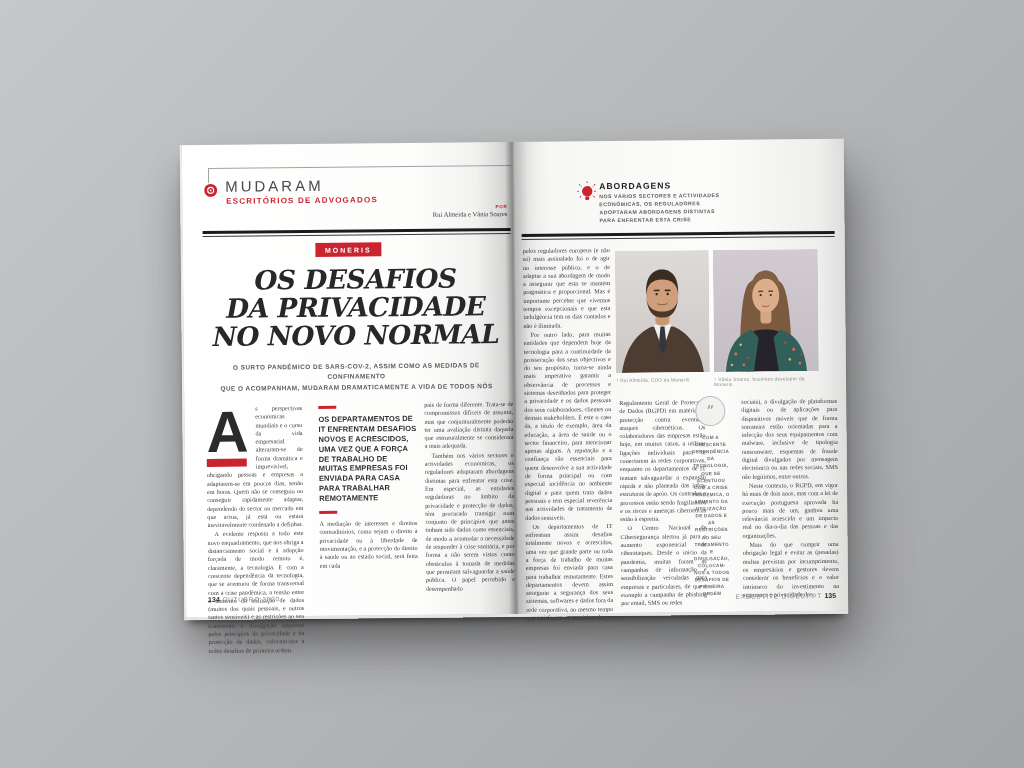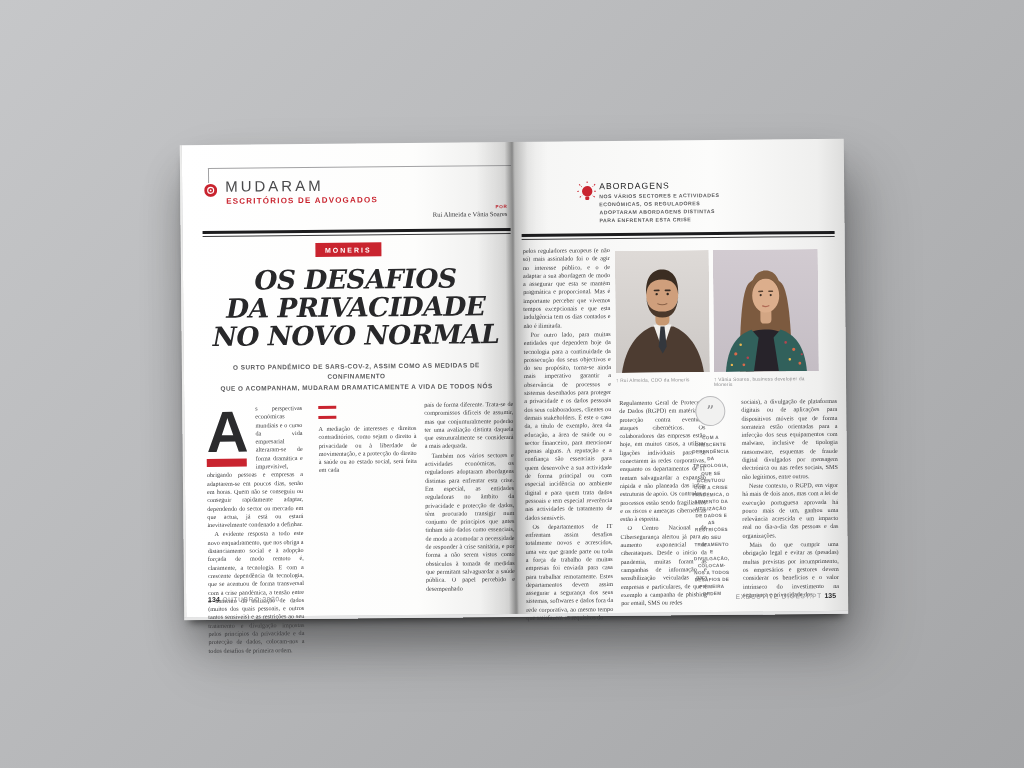--- a/index.html
+++ b/index.html
@@ -35,21 +35,21 @@
     text-align:justify;}
   .bodycol p{margin:0;}
   .bodycol p + p{text-indent:7px;margin-top:1px;}
   .dropblock{float:left;width:44px;margin:3px 5px 2px 0;}
   .dropcap{font-family:"Liberation Sans",sans-serif;font-weight:bold;font-size:58px;line-height:.82;color:#2b2b2d;}
   .dropbar{width:40px;height:8px;background:#c9242f;margin-top:3px;}
   .redash{width:18px;height:3px;background:#c9242f;margin:4px 0 6px;}
   .pullquote{font-size:7.5px;font-weight:bold;line-height:1.32;color:#2e2e30;letter-spacing:.1px;}
   .pq-body{font-family:"Liberation Serif",serif;font-size:6.2px;line-height:1.34;color:#3b3b3d;text-align:justify;margin-top:6px;}
   
-  .r-kicker{font-size:8.6px;font-weight:normal;letter-spacing:1px;color:#232325;}
+  .r-kicker{font-size:8.6px;font-weight:bold;letter-spacing:1px;color:#232325;}
   .r-kicker-sub{font-size:5.2px;letter-spacing:.5px;color:#5a5a5c;line-height:1.55;font-weight:bold;}
   .photo{overflow:hidden;}
   .photo svg{display:block;width:100%;height:100%;}
   .caption{font-size:4.8px;color:#8b8b8d;letter-spacing:.2px;}
   .caption b{color:#6f6f71;}
   .quotecircle{width:28px;height:28px;border-radius:50%;background:#f1f1f0;border:1px solid #bcbcbe;
     display:flex;align-items:center;justify-content:center;font-family:"DejaVu Serif",serif;
     font-size:15px;color:#8a8a8c;}
   .sidequote{font-size:4.6px;font-weight:bold;letter-spacing:.3px;line-height:1.55;color:#6d6d70;
     text-align:center;text-transform:uppercase;}
@@ -95,20 +95,21 @@
         <div class="dropblock">
           <div class="dropcap">A</div>
           <div class="dropbar"></div>
         </div>
         <p>s perspectivas económicas mundiais e o curso da vida empresarial alteraram-se de forma dramática e imprevisível, obrigando pessoas e empresas a adaptarem-se em poucos dias, senão em horas. Quem não se conseguiu ou conseguir rapidamente adaptar, dependendo do sector ou mercado em que actua, já está ou estará inevitavelmente condenado a definhar.</p>
         <p>A evidente resposta a todo este novo enquadramento, que nos obriga a distanciamento social e à adopção forçada de modo remoto é, claramente, a tecnologia. E com a crescente dependência da tecnologia, que se acentuou de forma transversal com a crise pandémica, a tensão entre o aumento da utilização de dados (muitos dos quais pessoais, e outros tantos sensíveis) e as restrições ao seu tratamento e divulgação impostas pelos princípios da privacidade e da protecção de dados, colocam-nos a todos desafios de primeira ordem.</p>
       </div>
 
       <div class="abs" style="left:134px;top:258px;width:98px;height:188px;">
         <div class="redash"></div>
+        <div class="pullquote">OS DEPARTAMENTOS DE IT ENFRENTAM DESAFIOS NOVOS E ACRESCIDOS, UMA VEZ QUE A FORÇA DE TRABALHO DE MUITAS EMPRESAS FOI ENVIADA PARA CASA PARA TRABALHAR REMOTAMENTE</div>
         <div class="redash" style="margin-top:7px;"></div>
         <div class="pq-body bodycol" style="position:static;">A mediação de interesses e direitos contraditórios, como sejam o direito à privacidade ou à liberdade de movimentação, e a protecção do direito à saúde ou ao estado social, será feita em cada</div>
       </div>
 
       <div class="abs bodycol" style="left:240px;top:258px;width:89px;height:188px;">
         <p>país de forma diferente. Trata-se de compromissos difíceis de assumir, mas que conjunturalmente poderão ter uma avaliação distinta daquela que estruturalmente se considerará a mais adequada.</p>
         <p>Também nos vários sectores e actividades económicas, os reguladores adoptaram abordagens distintas para enfrentar esta crise. Em especial, as entidades reguladoras no âmbito da privacidade e protecção de dados, têm procurado transigir num conjunto de princípios que antes tinham sido dados como essenciais, de modo a acomodar a necessidade de responder à crise sanitária, e por forma a não serem vistos como obstáculos à tomada de medidas que permitam salvaguardar a saúde pública. O papel percebido e desempenhado</p>
       </div>
 
       <div class="abs footer" style="left:22px;bottom:14px;">

